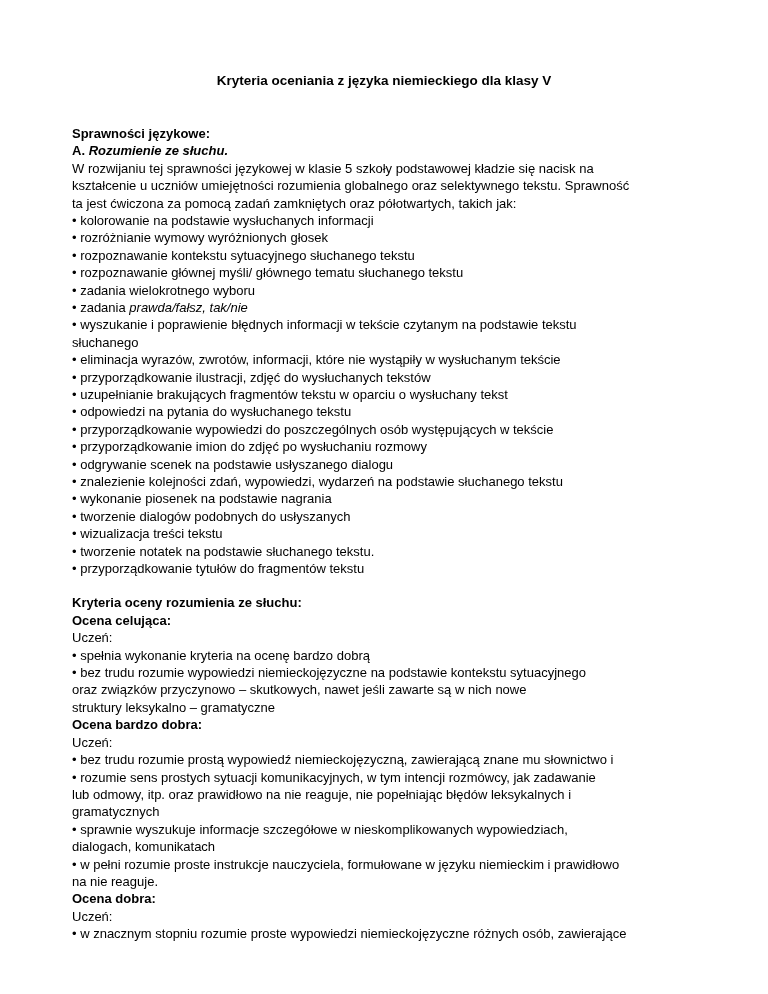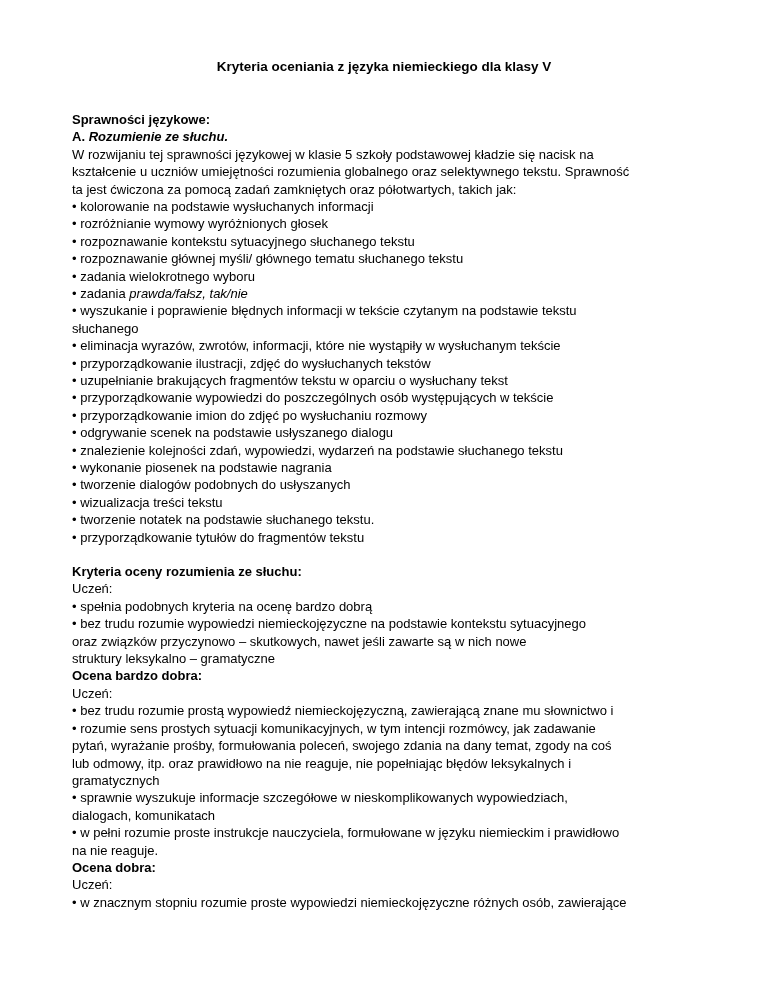--- a/index.html
+++ b/index.html
@@ -18,21 +18,21 @@
     min-height: 994px;
     box-sizing: border-box;
     padding: 58px 72px 20px 72px;
     background: #ffffff;
   }
   .doc-title {
     text-align: center;
     font-size: 13.5px;
     font-weight: bold;
     line-height: 1.4;
-    margin: 0 0 34px 0;
+    margin: 14px 0 34px 0;
   }
   .block {
     margin: 0 0 0 0;
   }
   .line {
     font-size: 13px;
     line-height: 1.34;
     margin: 0;
     padding: 0;
     white-space: pre-wrap;
@@ -72,43 +72,44 @@
         <p class="line">• rozróżnianie wymowy wyróżnionych głosek</p>
         <p class="line">• rozpoznawanie kontekstu sytuacyjnego słuchanego tekstu</p>
         <p class="line">• rozpoznawanie głównej myśli/ głównego tematu słuchanego tekstu</p>
         <p class="line">• zadania wielokrotnego wyboru</p>
         <p class="line"><span class="inline-seg ">• zadania </span><span class="inline-seg italic">prawda/fałsz, tak/nie</span></p>
         <p class="line">• wyszukanie i poprawienie błędnych informacji w tekście czytanym na podstawie tekstu</p>
         <p class="line">słuchanego</p>
         <p class="line">• eliminacja wyrazów, zwrotów, informacji, które nie wystąpiły w wysłuchanym tekście</p>
         <p class="line">• przyporządkowanie ilustracji, zdjęć do wysłuchanych tekstów</p>
         <p class="line">• uzupełnianie brakujących fragmentów tekstu w oparciu o wysłuchany tekst</p>
+        <p class="line">• odpowiedzi na pytania do wysłuchanego tekstu</p>
         <p class="line">• przyporządkowanie wypowiedzi do poszczególnych osób występujących w tekście</p>
         <p class="line">• przyporządkowanie imion do zdjęć po wysłuchaniu rozmowy</p>
         <p class="line">• odgrywanie scenek na podstawie usłyszanego dialogu</p>
         <p class="line">• znalezienie kolejności zdań, wypowiedzi, wydarzeń na podstawie słuchanego tekstu</p>
         <p class="line">• wykonanie piosenek na podstawie nagrania</p>
         <p class="line">• tworzenie dialogów podobnych do usłyszanych</p>
         <p class="line">• wizualizacja treści tekstu</p>
         <p class="line">• tworzenie notatek na podstawie słuchanego tekstu.</p>
         <p class="line">• przyporządkowanie tytułów do fragmentów tekstu</p>
       </div>
       <div class="spacer"></div>
       <div class="block">
         <p class="line bold">Kryteria oceny rozumienia ze słuchu:</p>
+        <p class="line bold">Ocena celująca:</p>
         <p class="line">Uczeń:</p>
-        <p class="line">• spełnia podobnych kryteria na ocenę bardzo dobrą</p>
+        <p class="line">• spełnia wykonanie kryteria na ocenę bardzo dobrą</p>
         <p class="line">• bez trudu rozumie wypowiedzi niemieckojęzyczne na podstawie kontekstu sytuacyjnego</p>
         <p class="line">oraz związków przyczynowo – skutkowych, nawet jeśli zawarte są w nich nowe</p>
         <p class="line">struktury leksykalno – gramatyczne</p>
         <p class="line bold">Ocena bardzo dobra:</p>
         <p class="line">Uczeń:</p>
         <p class="line">• bez trudu rozumie prostą wypowiedź niemieckojęzyczną, zawierającą znane mu słownictwo i</p>
         <p class="line">• rozumie sens prostych sytuacji komunikacyjnych, w tym intencji rozmówcy, jak zadawanie</p>
-        <p class="line">pytań, wyrażanie prośby, formułowania poleceń, swojego zdania na dany temat, zgody na coś</p>
         <p class="line">lub odmowy, itp. oraz prawidłowo na nie reaguje, nie popełniając błędów leksykalnych i</p>
         <p class="line">gramatycznych</p>
         <p class="line">• sprawnie wyszukuje informacje szczegółowe w nieskomplikowanych wypowiedziach,</p>
         <p class="line">dialogach, komunikatach</p>
         <p class="line">• w pełni rozumie proste instrukcje nauczyciela, formułowane w języku niemieckim i prawidłowo</p>
         <p class="line">na nie reaguje.</p>
         <p class="line bold">Ocena dobra:</p>
         <p class="line">Uczeń:</p>
         <p class="line">• w znacznym stopniu rozumie proste wypowiedzi niemieckojęzyczne różnych osób, zawierające</p>
       </div>

